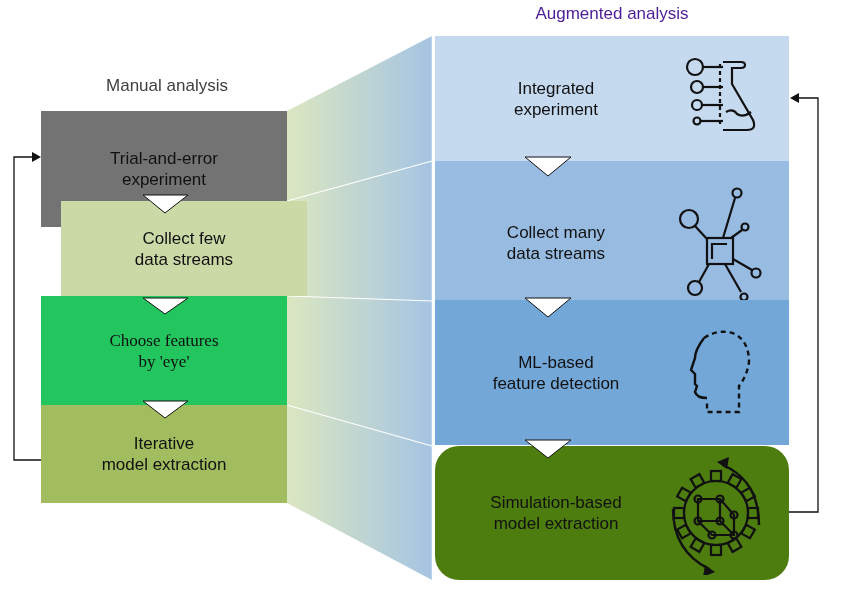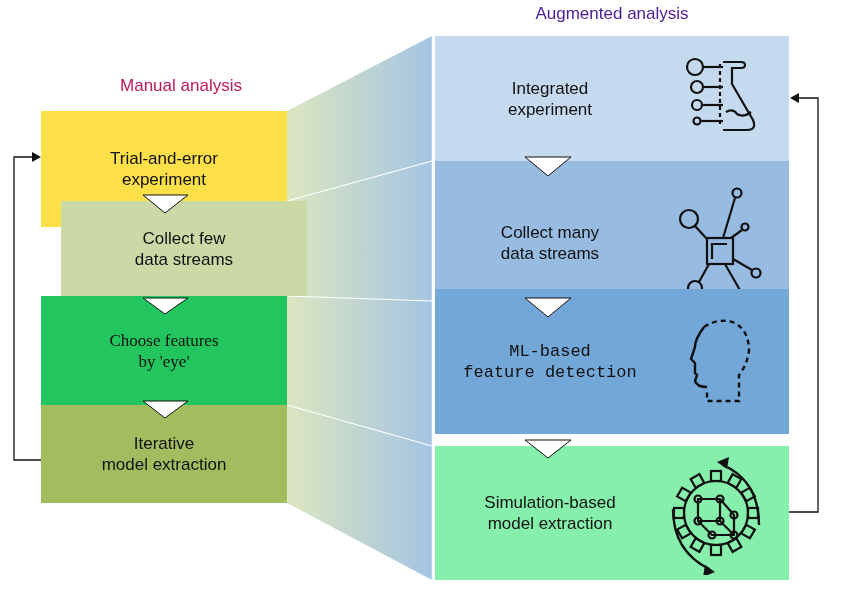--- a/index.html
+++ b/index.html
@@ -1,24 +1,24 @@
 <!DOCTYPE html>
 <html><head>
 <meta charset="utf-8">
 <style>
   html, body { margin: 0; padding: 0; background: #ffffff; }
   body { width: 844px; height: 600px; position: relative; overflow: hidden;
          font-family: "Liberation Sans", sans-serif; }
   .title { position: absolute; font-size: 17px; text-align: center; }
-  #manual-title { left: 58px; width: 246px; top: 76px; color: #be185d; }
+  #manual-title { left: 44px; width: 246px; top: 76px; color: #404040; }
   #aug-title { left: 435px; width: 354px; top: 4px; color: #4c1d95; }
   .box { position: absolute; box-sizing: border-box; display: flex; align-items: center; }
   .box .label { font-size: 17px; line-height: 21px; color: #111; text-align: center; white-space: pre-line; }
   .lbox { left: 41px; width: 246px; justify-content: center; }
-  .rbox { left: 435px; width: 354px; }
+  .rbox { left: 435px; width: 354px; padding-left: 6px; }
   .rbox .label { width: 230px; }
   .rbox .icon { position: absolute; right: 22px; top: 50%; transform: translateY(-50%); }
   svg.overlay { position: absolute; left: 0; top: 0; pointer-events: none; }
 </style>
 </head>
 <body>
 
 <svg class="overlay" width="844" height="600">
   <defs>
     <linearGradient id="conn" x1="0" x2="1" y1="0" y2="0">
@@ -28,21 +28,21 @@
   </defs>
   <polygon points="287,111 432,36 432,580 287,503" fill="url(#conn)"></polygon>
   <line x1="287" y1="201" x2="432" y2="161" stroke="#fff" stroke-width="1.2"></line>
   <line x1="287" y1="296" x2="432" y2="301" stroke="#fff" stroke-width="1.2"></line>
   <line x1="287" y1="405" x2="432" y2="446" stroke="#fff" stroke-width="1.2"></line>
 </svg>
 
 <div id="manual-title" class="title">Manual analysis</div>
 <div id="aug-title" class="title">Augmented analysis</div>
 
-<div class="box lbox" style="top:111px;height:116px;background:#fde047;">
+<div class="box lbox" style="top:111px;height:116px;background:#737373;">
   <div class="label">Trial-and-error
 experiment</div>
 </div>
 <div class="box lbox" style="top:201px;height:95px;background:#cbd9a7;margin-left:20px;">
   <div class="label">Collect few
 data streams</div>
 </div>
 <div class="box lbox" style="top:296px;height:109px;background:#22c55e;font-family:Liberation Serif, serif;">
   <div class="label">Choose features
 by 'eye'</div>
@@ -82,29 +82,29 @@
     <circle cx="68" cy="44" r="3.5"></circle>
       <line x1="65" y1="47" x2="54" y2="55"></line>
     <circle cx="79" cy="90" r="4.5"></circle>
       <line x1="75" y1="87" x2="56" y2="76"></line>
     <circle cx="18" cy="105" r="7"></circle>
       <line x1="22" y1="99" x2="32" y2="81"></line>
     <circle cx="67" cy="120" r="3.5" transform="translate(0,-6)"></circle>
       <line x1="64" y1="109" x2="48" y2="81"></line>
   </svg>
 </div>
-<div class="box rbox" style="top:289px;height:145px;background:#73a7d8;font-family:Liberation Mono, monospace;">
+<div class="box rbox" style="top:300px;height:145px;background:#73a7d8;">
   <div class="label">ML-based
 feature detection</div>
   <svg class="icon" width="80" height="90" viewBox="0 0 80 90" fill="none" stroke="#111" stroke-width="2.4">
     <path d="M17 10 Q8 22 8 30 L4 42 L8 46 L8 56 L10 58 L8 64 Q10 70 20 70"></path>
     <path d="M17 10 Q32 0 48 6 Q62 14 62 34 Q60 48 52 58 L52 84 L20 84 L20 72" stroke-dasharray="5 4"></path>
   </svg>
 </div>
-<div class="box rbox" style="top:446px;height:134px;background:#86efac;">
+<div class="box rbox" style="top:446px;height:134px;background:#4d7c0f;border-radius:24px;">
   <div class="label">Simulation-based
 model extraction</div>
   <svg class="icon" width="110" height="124" viewBox="0 0 110 124" fill="none" stroke="#111" stroke-width="2.2" style="right:18px;">
     <g transform="translate(55,62)">
       <circle r="32"></circle>
       <g id="teeth">
         <rect x="-5" y="-42" width="10" height="10"></rect>
         <rect x="-5" y="-42" width="10" height="10" transform="rotate(30)"></rect>
         <rect x="-5" y="-42" width="10" height="10" transform="rotate(60)"></rect>
         <rect x="-5" y="-42" width="10" height="10" transform="rotate(90)"></rect>

